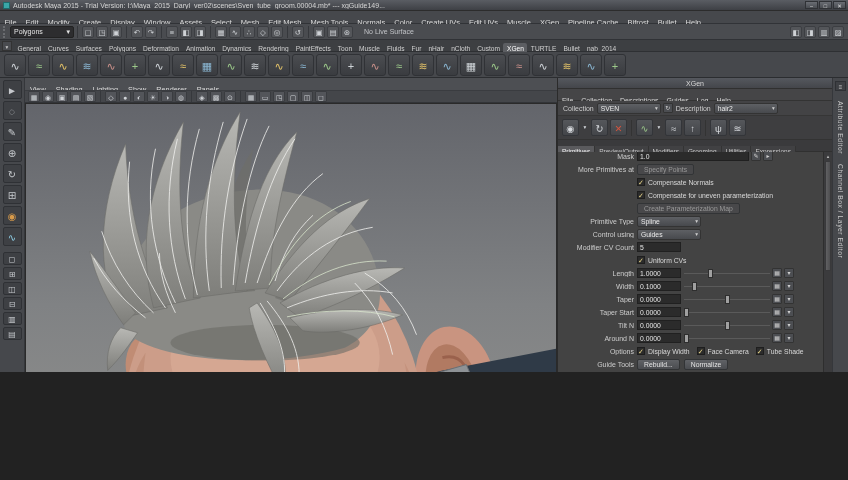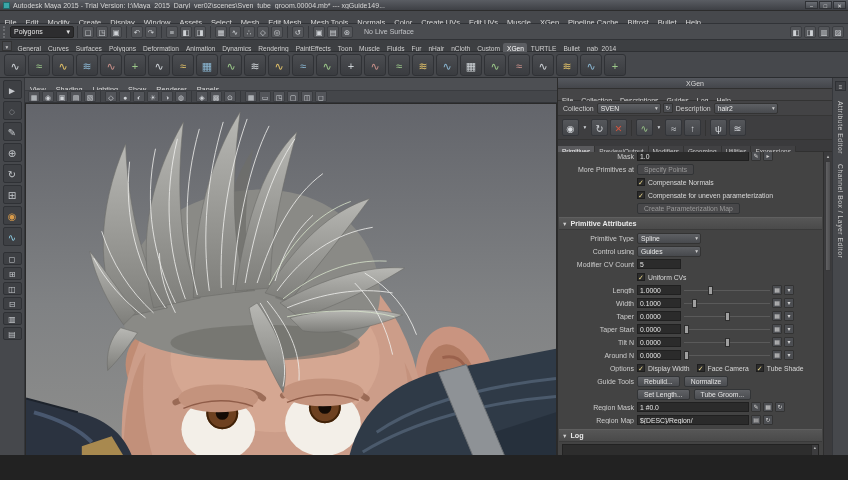--- a/index.html
+++ b/index.html
@@ -1,17 +1,17 @@
 <!DOCTYPE html>
 <html><head>
 <meta charset="utf-8">
 <style>
   *{box-sizing:border-box;margin:0;padding:0}
   html,body{background:#222;font-family:"Liberation Sans","DejaVu Sans",sans-serif;}
-  #app{position:relative;width:848px;height:455px;overflow:hidden;background:#46484c;font-family:"Liberation Sans","DejaVu Sans",sans-serif;}
+  #app{position:relative;width:848px;height:372px;overflow:hidden;background:#46484c;font-family:"Liberation Sans","DejaVu Sans",sans-serif;}
   
   .titlebar{position:absolute;left:0;top:0;width:848px;height:11px;background:linear-gradient(#5a5d63,#3e4045);border-bottom:1px solid #2c2c2c;display:flex;align-items:center;}
   .appicon{width:7px;height:7px;margin:0 3px 0 3px;background:#3aa6a8;border:1px solid #1f6b6d;flex:none}
   .titletext{font-size:7px;color:#d6d6d6;white-space:nowrap;overflow:hidden;flex:1}
   .winbtns{display:flex;margin-left:auto;margin-right:2px}
   .winbtn{width:13px;height:8px;line-height:8px;margin-left:1px;background:linear-gradient(#6a6d73,#4a4d52);border:1px solid #303236;font-size:5.5px;color:#e0e0e0;text-align:center}
   
   .menubar{position:absolute;left:0;top:11px;width:848px;height:13px;background:#46484c;border-bottom:1px solid #313337;white-space:nowrap}
   .mi{display:inline-block;padding:0 4.5px;font-size:7.5px;line-height:13px;color:#dcdcdc}
   
@@ -386,24 +386,20 @@
         </div>
         <div class="xg-row">
           <span class="xg-lbl"></span>
           <span class="cb on">✓</span>
           <span class="cbl">Compensate for uneven parameterization</span>
         </div>
         <div class="xg-row">
           <span class="xg-lbl"></span>
           <span class="btn dis">Create Parameterization Map</span>
         </div>
-        <div class="xg-section">
-          <span class="tri">▼</span>
-          <span class="xg-sec-title">Primitive Attributes</span>
-        </div>
         <div class="xg-row">
           <span class="xg-lbl">Primitive Type</span>
           <span class="dd">
             <span class="dd-v">Spline</span>
             <span class="dd-a">▾</span>
           </span>
         </div>
         <div class="xg-row">
           <span class="xg-lbl">Control using</span>
           <span class="dd">

